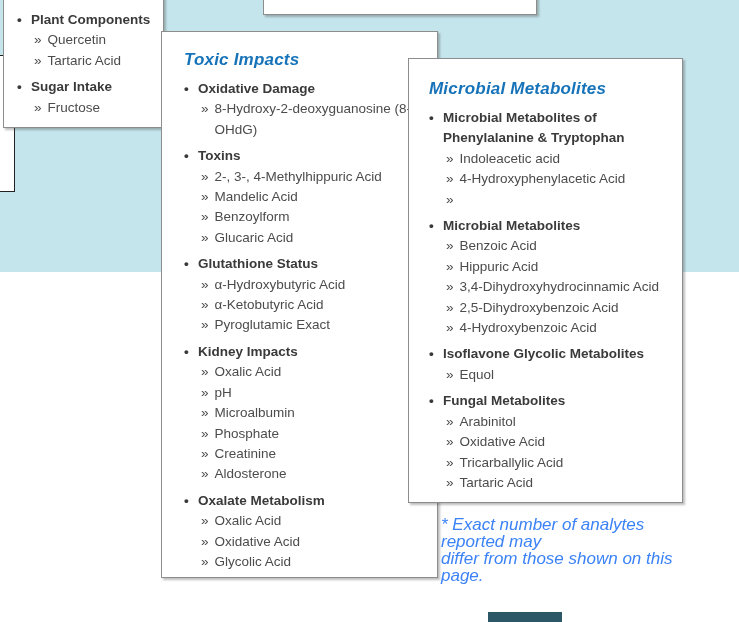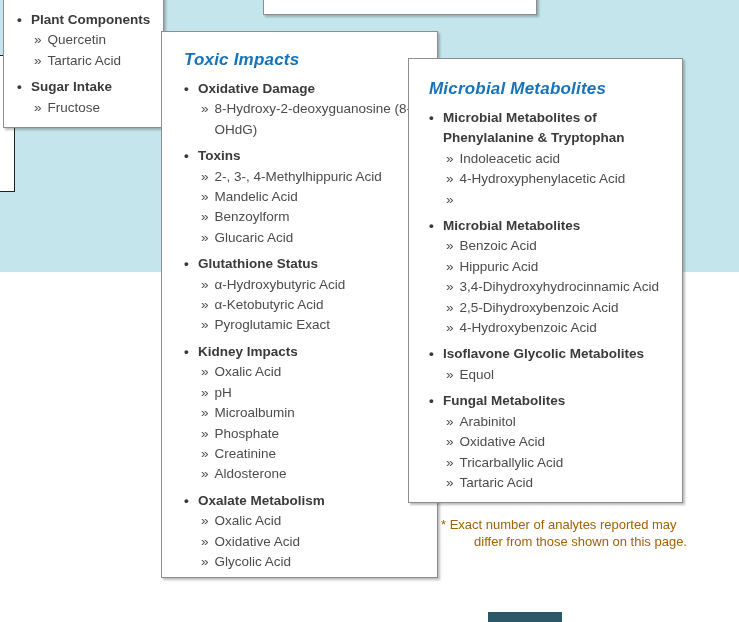--- a/index.html
+++ b/index.html
@@ -17,23 +17,23 @@
   .card-left{left:3px;top:-32px;width:161px;height:160px;padding:41px 6px 0 13px;z-index:2;}
   .card-toxic{left:161px;top:31px;width:277px;height:547px;padding:17px 18px 0 22px;z-index:3;}
   .card-microbial{left:408px;top:58px;width:275px;height:445px;padding:19px 16px 0 20px;z-index:4;}
   .card-heading{color:#1673b9;font-weight:bold;font-style:italic;font-size:17px;line-height:22px;margin-bottom:8px;letter-spacing:.2px;}
   .sec{margin-top:6px;}
   .sec:first-of-type{margin-top:0;}
   .sec-title{display:flex;gap:7px;font-weight:bold;color:#3a3a3a;font-size:13.5px;line-height:20.4px;}
   .sec-title .b{flex:0 0 auto;width:7px;color:#3a3a3a;}
   .item{display:flex;gap:6px;color:#4c4c4c;font-size:13.5px;line-height:20.4px;padding-left:17px;}
   .item .m{flex:0 0 auto;color:#4c4c4c;}
-  .footnote{position:absolute;left:441px;top:516px;width:246px;color:#a16207;
-        font-size:13px;line-height:17px;z-index:2;}
-  .footnote .l2{text-align:right;}
+  .footnote{position:absolute;left:441px;top:516px;width:246px;color:#3b82f6;font-style:italic;
+        font-size:17px;line-height:17px;z-index:2;}
+  .footnote .l2{text-align:left;}
   .footer-bar{position:absolute;left:488px;top:612px;width:74px;height:10px;background:#2b5767;z-index:5;}
 </style>
 </head>
 <body>
 
 <div class="blue-band"></div>
 
 <div class="connector-box"></div>
 
 <div class="card card-partial-top"></div>

